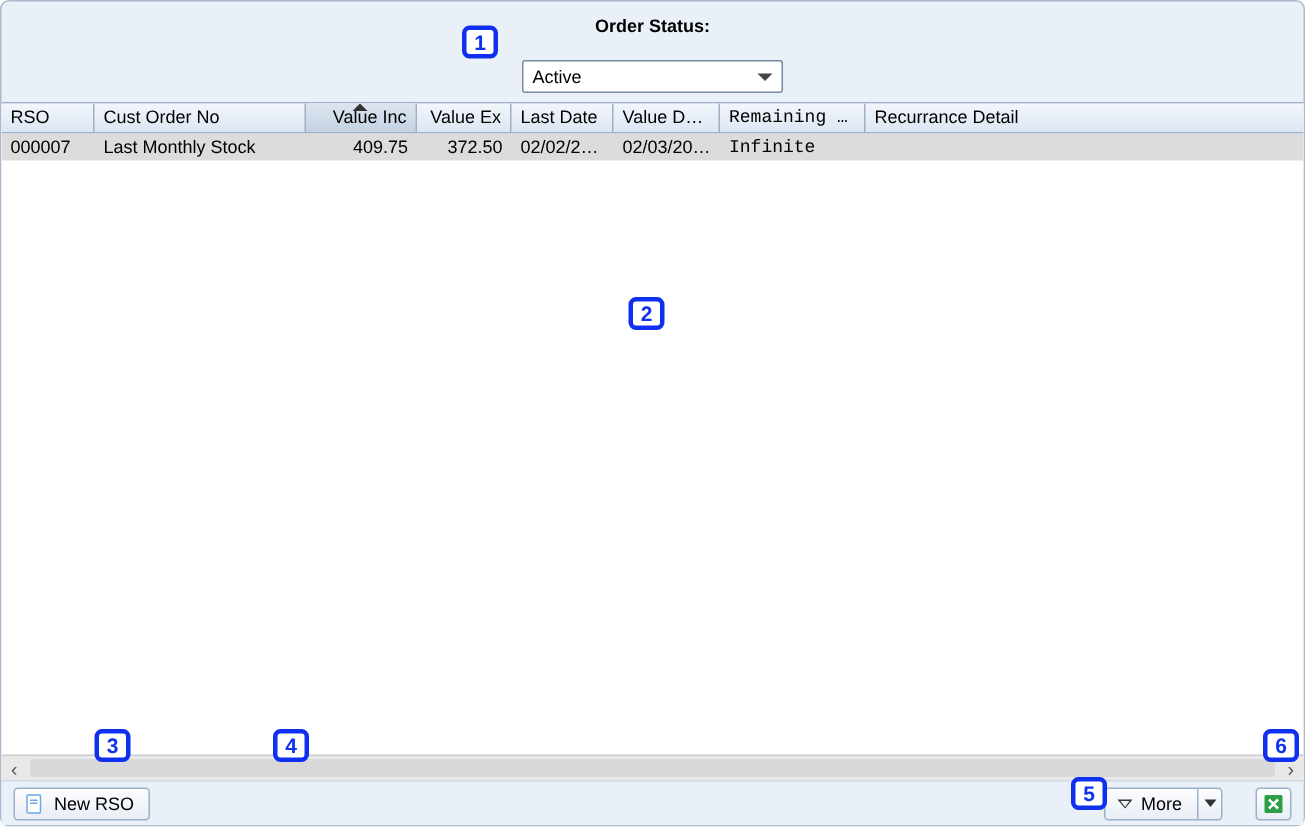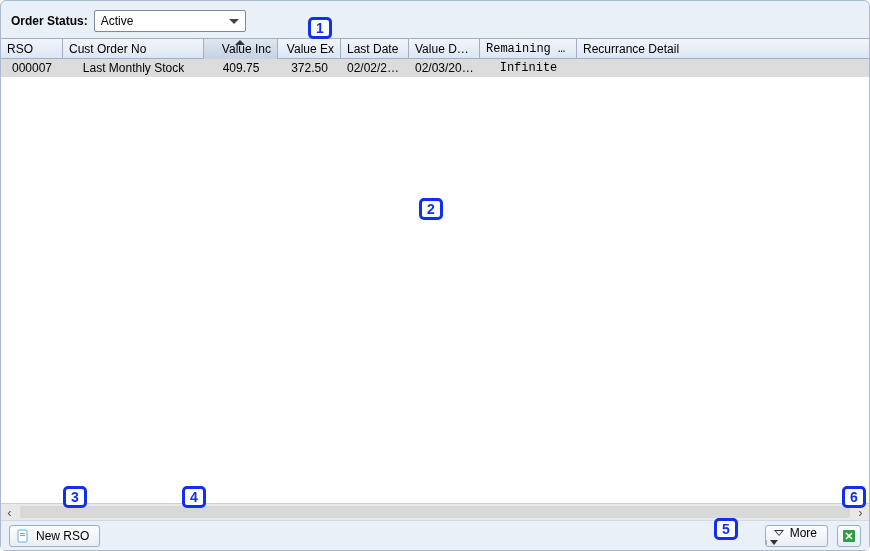--- a/index.html
+++ b/index.html
@@ -19,29 +19,30 @@
     border: 1px solid #aab9cc;
     border-radius: 6px;
     position: relative;
     display: flex;
     flex-direction: column;
   }
   .filter-bar {
     display: flex;
     align-items: center;
     padding: 9px 10px 6px 10px;
-    gap: 6px;
+    gap: 16px;
+    flex-direction: column;
   }
   .filter-label {
     font-weight: bold;
     color: #000;
   }
   .select-wrap {
     position: relative;
-    width: 152px;
+    width: 174px;
     height: 22px;
     background: #fff;
     border: 1px solid #7a8a9d;
     border-radius: 2px;
     display: flex;
     align-items: center;
     padding: 0 6px;
     cursor: pointer;
   }
   .select-wrap .val { flex: 1; color: #000; }
@@ -57,21 +58,21 @@
     border-top: 1px solid #9fb0c6;
     display: flex;
     flex-direction: column;
     overflow: hidden;
   }
   .grid-header {
     display: flex;
     background: linear-gradient(#f2f6fb, #dce6f3);
     border-bottom: 1px solid #9fb0c6;
     height: 20px;
-    align-items: center;
+    align-items: flex-end;
     color: #000;
   }
   .grid-header .col {
     padding: 2px 6px;
     border-right: 1px solid #9fb0c6;
     line-height: 16px;
     overflow: hidden;
     text-overflow: ellipsis;
     white-space: nowrap;
     position: relative;
@@ -98,21 +99,20 @@
     height: 18px;
     align-items: center;
     background: #dcdcdc;
     color: #000;
   }
   .row .cell {
     padding: 1px 6px;
     overflow: hidden;
     text-overflow: ellipsis;
     white-space: nowrap;
-    text-align: center;
   }
   .right { text-align: right; }
   
   .w-rso { width: 62px; }
   .w-custno { width: 141px; }
   .w-vinc { width: 74px; }
   .w-vex { width: 63px; }
   .w-ldate { width: 68px; }
   .w-ndate { width: 71px; }
   .w-remocc { width: 97px; font-family: Liberation Mono, monospace; }
@@ -137,21 +137,21 @@
     border-radius: 2px;
     margin: 0 2px;
   }
   .footer {
     height: 30px;
     background: #eaf0f7;
     border-top: 1px solid #cfd8e4;
     display: flex;
     align-items: center;
     padding: 0 8px;
-    gap: 9px;
+    gap: 22px;
   }
   .btn {
     height: 22px;
     background: linear-gradient(#fdfdfe, #e8eef6);
     border: 1px solid #9bb0cb;
     border-radius: 3px;
     display: flex;
     align-items: center;
     padding: 0 10px 0 6px;
     gap: 6px;
@@ -163,21 +163,20 @@
     display:flex; align-items:center; justify-content:center;
   }
   .spacer { flex: 1; }
   .btn-split {
     display:flex; height:22px;
     border: 1px solid #9bb0cb;
     border-radius: 3px;
     overflow: hidden;
     background: linear-gradient(#fdfdfe, #e8eef6);
     cursor: pointer;
-    flex-direction: column;
   }
   .btn-split .main {
     display:flex; align-items:center; padding: 0 10px 0 8px; gap:6px;
   }
   .btn-split .drop {
     width:16px; border-left:1px solid #9bb0cb;
     display:flex; align-items:center; justify-content:center;
   }
   .tri-down {
     width:0;height:0;border-left:4px solid transparent;border-right:4px solid transparent;border-top:5px solid #333;

